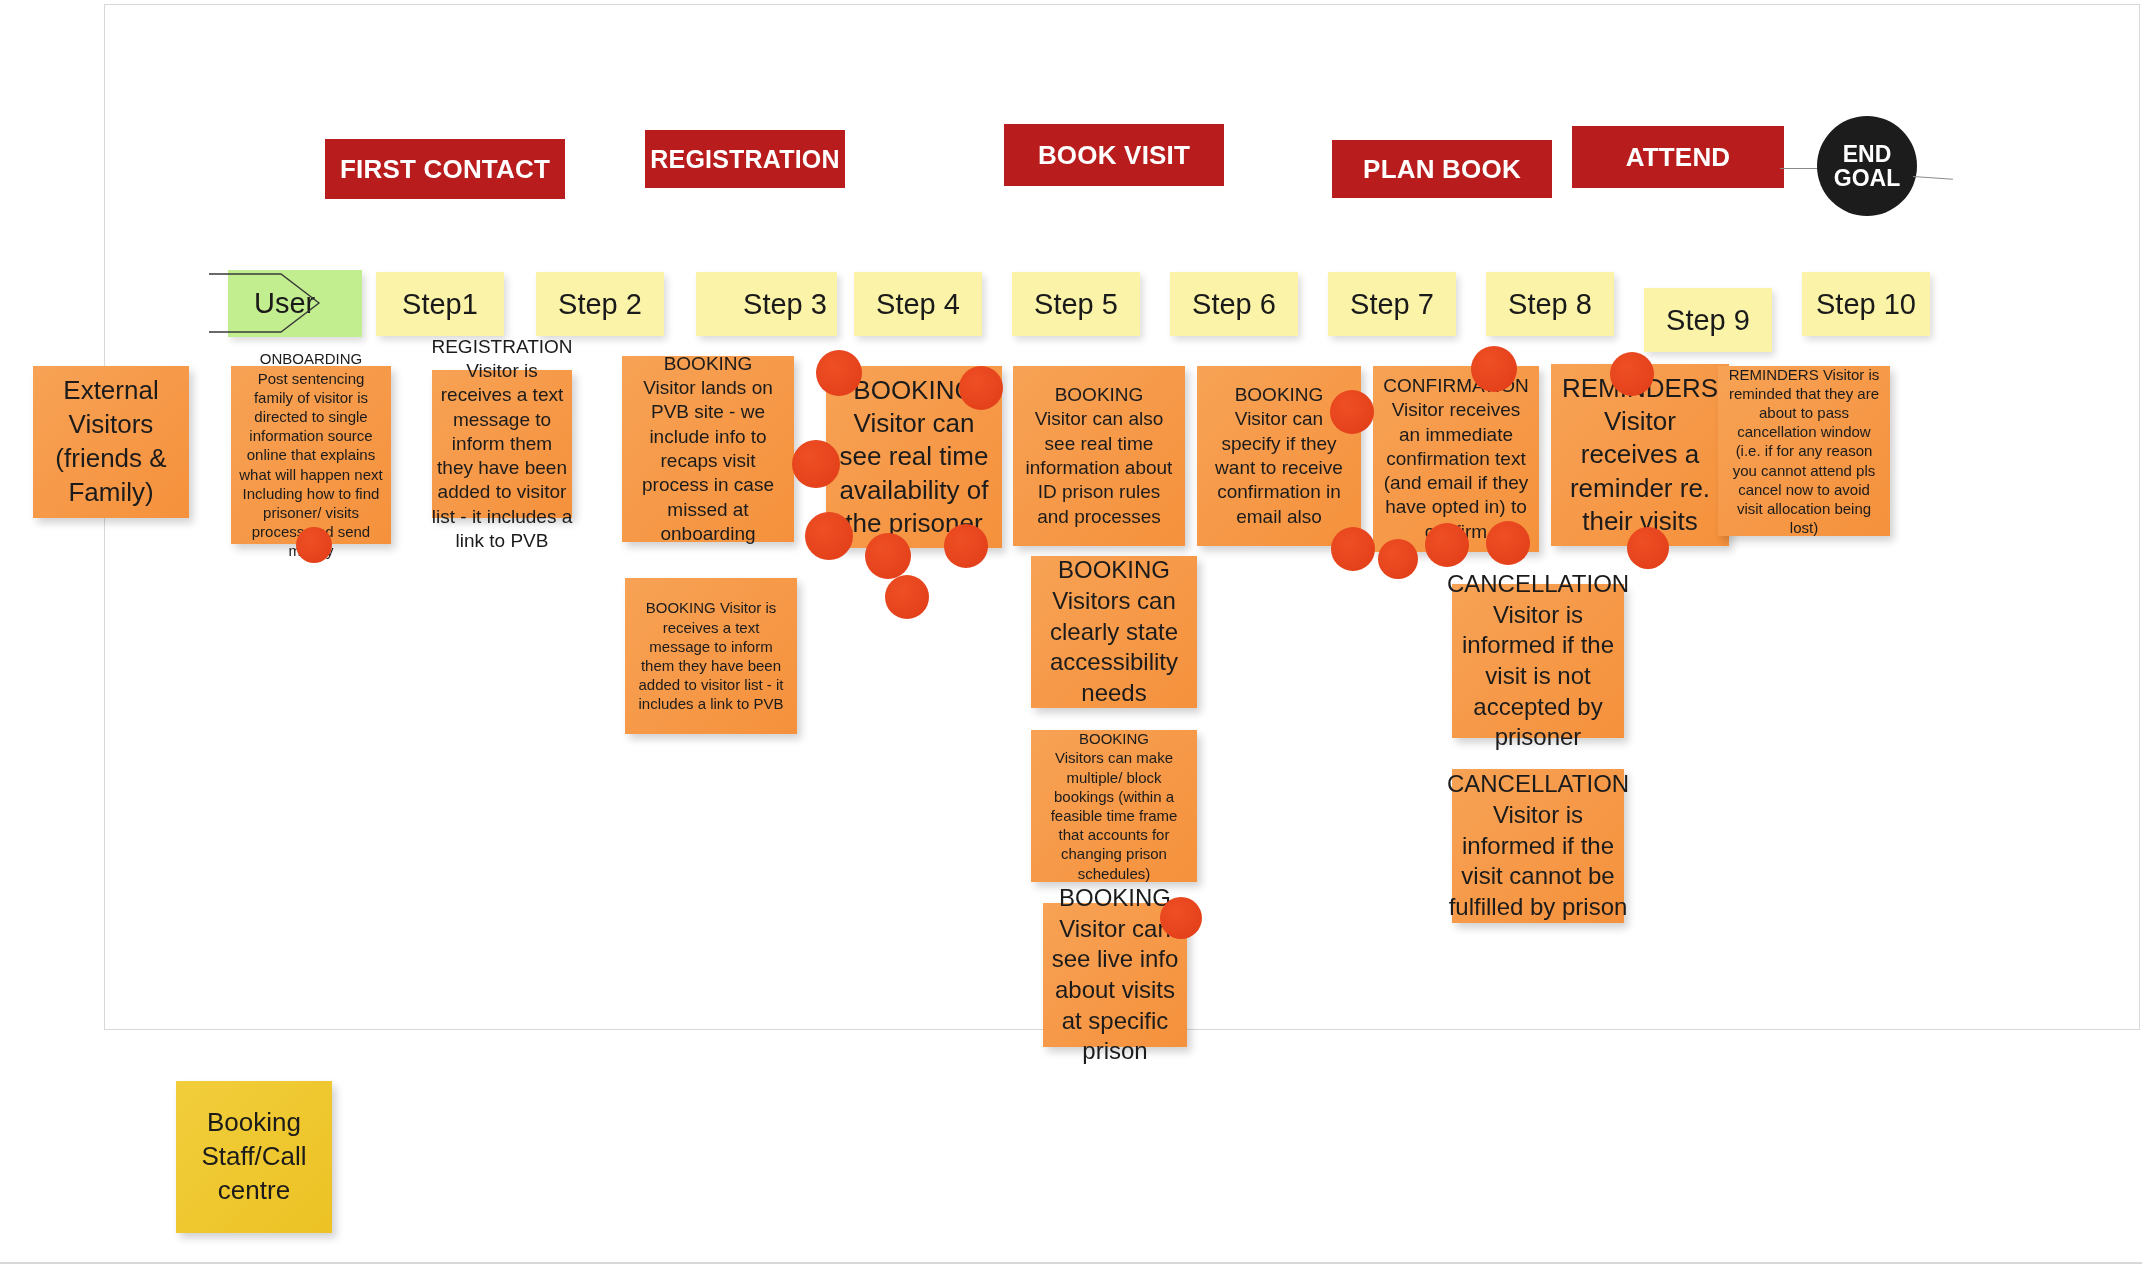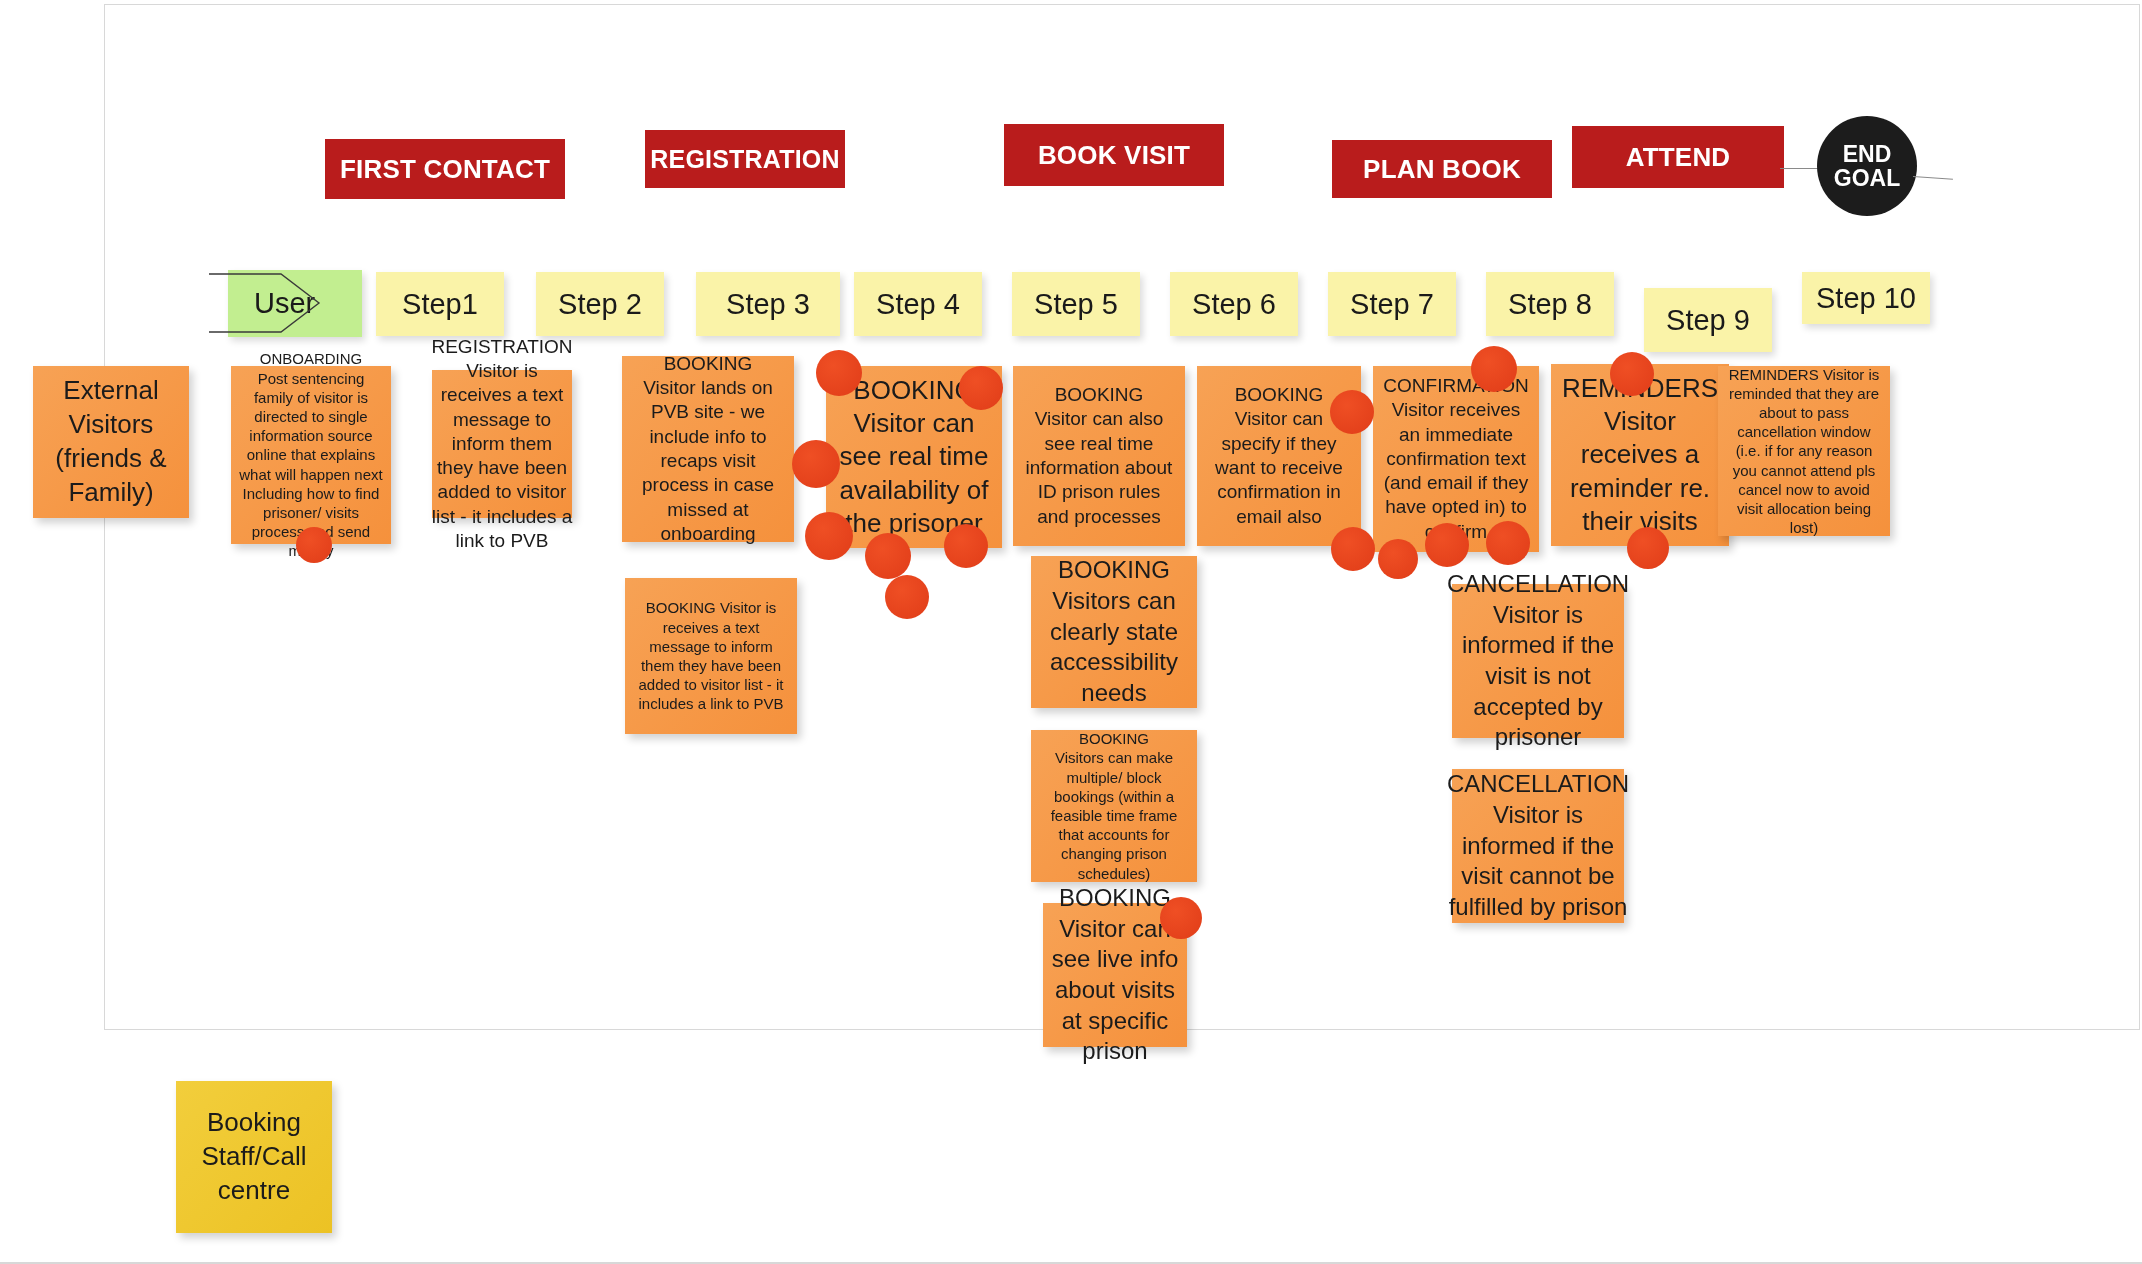--- a/index.html
+++ b/index.html
@@ -196,42 +196,42 @@
   <svg class="user-chevron" viewBox="0 0 120 62">
     <path d="M2 2 L74 2 L112 31 L74 60 L2 60" fill="none" stroke="#3a3a3a" stroke-width="1.4"></path>
   </svg>
 
   <div class="step-note" style="left:376px; top:272px; width:128px; height:64px;">
     <span>Step1</span>
   </div>
   <div class="step-note" style="left:536px; top:272px; width:128px; height:64px;">
     <span>Step 2</span>
   </div>
-  <div class="step-note" style="left:696px; top:272px; width:144px; height:64px;">
+  <div class="step-note" style="left:696px; top:272px; width:104px; height:64px;padding-left:37px;">
     <span>Step 3</span>
   </div>
   <div class="step-note" style="left:854px; top:272px; width:128px; height:64px;">
     <span>Step 4</span>
   </div>
   <div class="step-note" style="left:1012px; top:272px; width:128px; height:64px;">
     <span>Step 5</span>
   </div>
   <div class="step-note" style="left:1170px; top:272px; width:128px; height:64px;">
     <span>Step 6</span>
   </div>
   <div class="step-note" style="left:1328px; top:272px; width:128px; height:64px;">
     <span>Step 7</span>
   </div>
   <div class="step-note" style="left:1486px; top:272px; width:128px; height:64px;">
     <span>Step 8</span>
   </div>
   <div class="step-note" style="left:1644px; top:288px; width:128px; height:64px;">
     <span>Step 9</span>
   </div>
-  <div class="step-note" style="left:1802px; top:272px; width:128px; height:52px;">
+  <div class="step-note" style="left:1802px; top:272px; width:128px; height:64px;">
     <span>Step 10</span>
   </div>
 
   <div class="lane-note lane-orange" style="left:33px; top:366px; width:156px; height:152px;">External
 Visitors
 (friends &amp;
 Family)</div>
 
   <div class="lane-note lane-yellow" style="left:176px; top:1081px; width:156px; height:152px;">Booking
 Staff/Call

